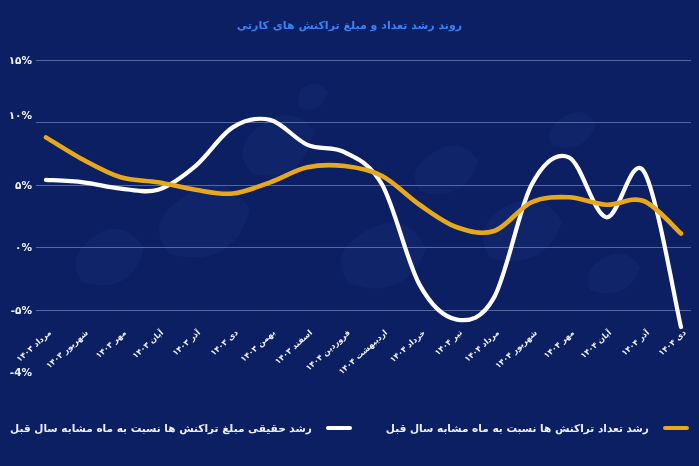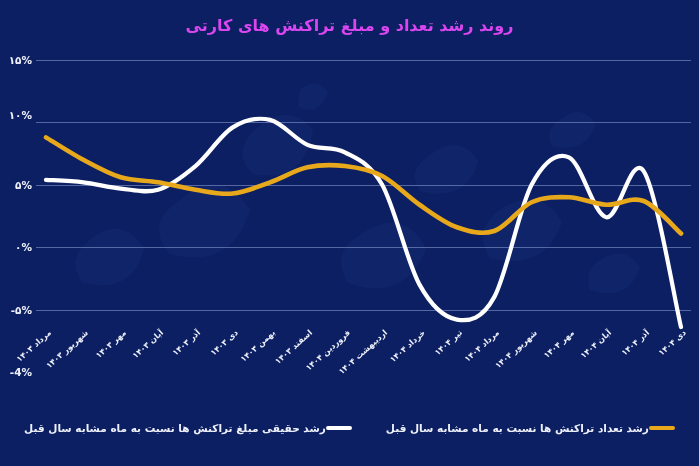--- a/index.html
+++ b/index.html
@@ -16,21 +16,21 @@
     position:absolute;left:0;top:60px;width:699px;height:300px;
     opacity:.10;pointer-events:none;
   }
 
   
   .title-bar{
     position:absolute;top:0;left:0;width:699px;height:50px;
     display:flex;align-items:center;justify-content:center;
   }
   .title-text{
-    color:#d946ef;font-size:16px;font-weight:bold;
+    color:#3b82f6;font-size:11px;font-weight:bold;
     direction:rtl;letter-spacing:.2px;
   }
 
   
   .plot{position:absolute;left:36px;top:60px;width:655px;height:312px;}
   .gridline{
     position:absolute;left:0;width:655px;height:1px;
     background:#8fa2d6;opacity:.55;
   }
   .ylabels{position:absolute;left:0;top:60px;width:36px;height:312px;}
@@ -51,21 +51,21 @@
     transform:rotate(-42deg);
     text-align:right;
   }
 
   
   .legend{
     position:absolute;left:0;top:408px;width:699px;height:40px;
     display:flex;align-items:center;justify-content:center;gap:34px;
     direction:rtl;
   }
-  .legend-item{display:flex;align-items:center;gap:0;direction:rtl;}
+  .legend-item{display:flex;align-items:center;gap:14px;direction:rtl;}
   .swatch{width:26px;height:4px;border-radius:2px;display:inline-block;}
   .legend-label{color:#eef1fa;font-size:10.5px;font-weight:bold;}
 </style>
 </head>
 <body>
 
 <div id="chart-root">
 
   <svg class="watermark" viewBox="0 0 699 300" aria-hidden="true">
     <g fill="#3a55a8">

